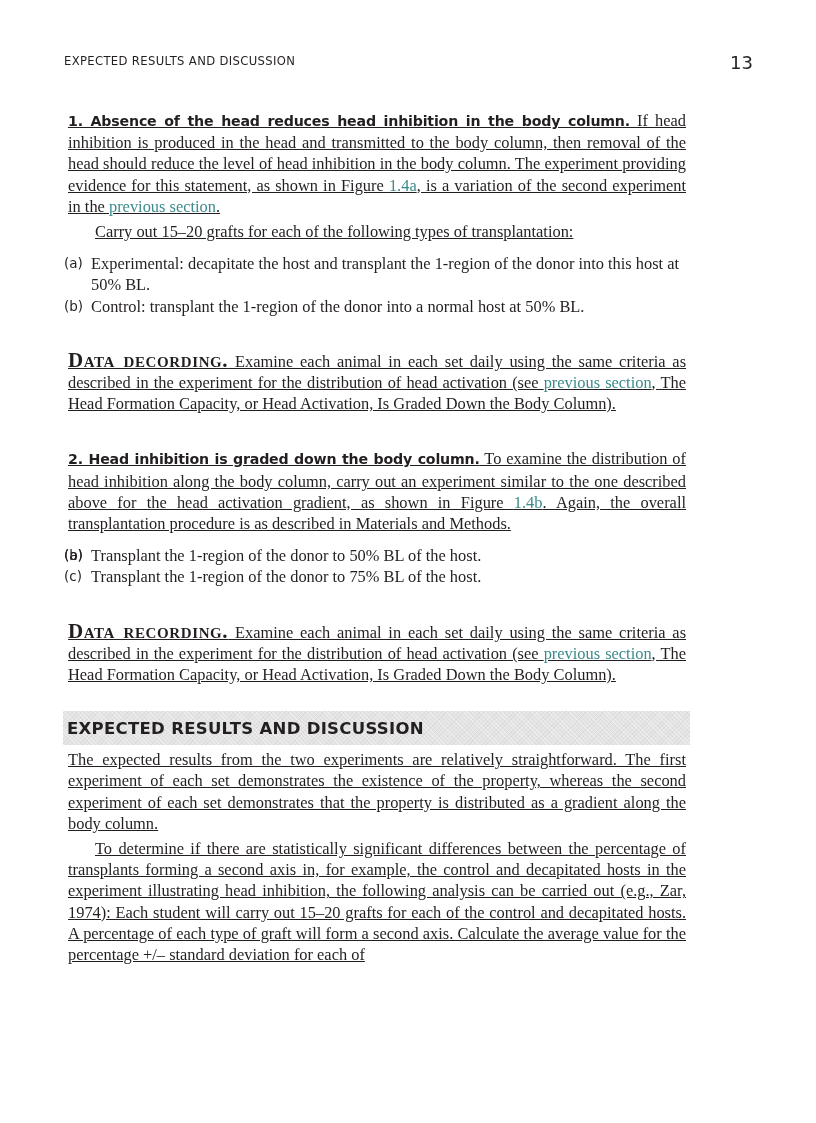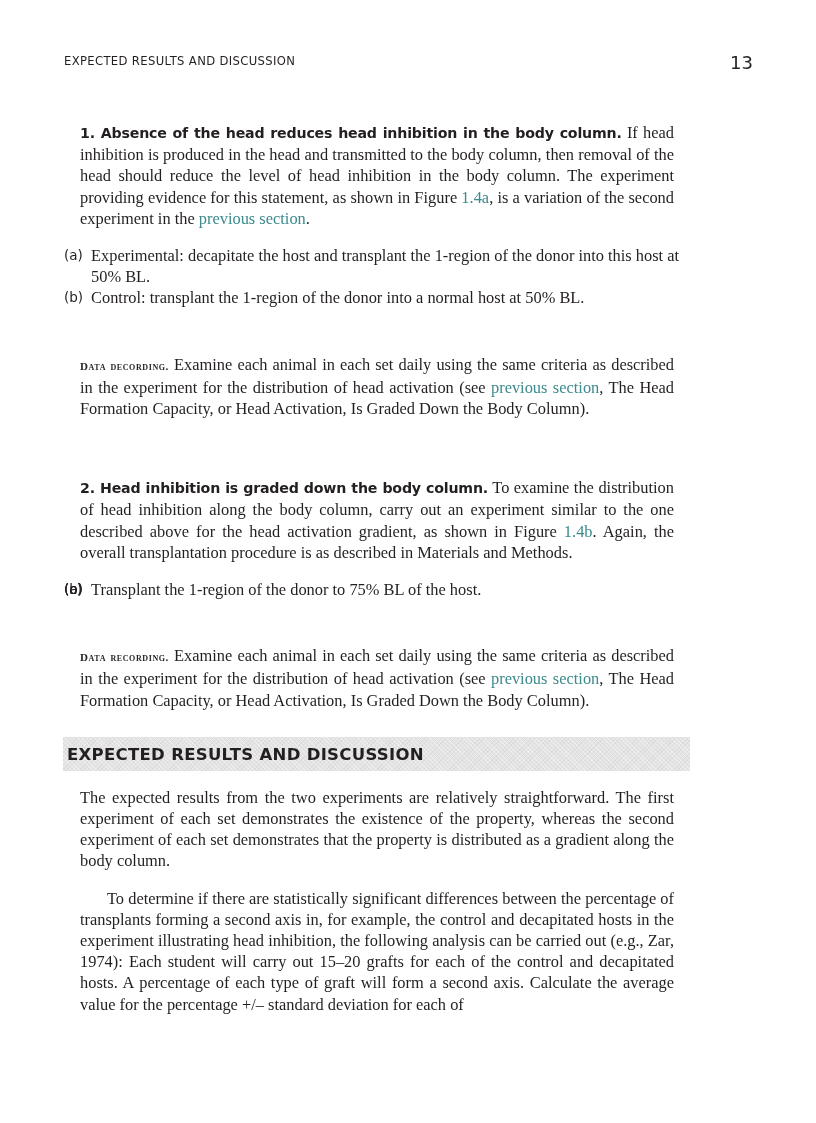--- a/index.html
+++ b/index.html
@@ -41,37 +41,38 @@
       position: absolute;
       top: 106px;
       left: 64px;
       width: 626px;
       font-family: "Liberation Serif", serif;
       font-size: 16.4px;
       line-height: 21.2px;
       color: #231f20;
     }
     p {
-      margin: 16px;
+      margin: 4px;
       text-align: justify;
+      text-decoration: underline;
     }
     p.indent {
       text-indent: 27px;
     }
     .run-head-sans {
       font-family: "DejaVu Sans", sans-serif;
       font-weight: bold;
       font-size: 14.2px;
       letter-spacing: -0.2px;
     }
     .run-head-caps {
       font-variant: small-caps;
       font-weight: bold;
       letter-spacing: 0.6px;
-      font-size: 11px;
+      font-size: 21px;
     }
     a.xref {
       color: #3b8a8c;
       text-decoration: none;
     }
     ul.lettered {
       list-style: none;
       margin: 11px 0 0 0;
       padding: 0;
     }
@@ -111,37 +112,38 @@
 <body>
 
 <div class="running-head">
   <span class="rh-title">EXPECTED RESULTS AND DISCUSSION</span>
   <span class="rh-page">13</span>
 </div>
 
 <div class="content">
 
   <p><span class="run-head-sans">1.  Absence of the head reduces head inhibition in the body column.</span><span> If head inhibition is produced in the head and transmitted to the body column, then removal of the head should reduce the level of head inhibition in the body column. The experiment providing evidence for this statement, as shown in Figure </span><a class="xref" href="#">1.4a</a><span>, is a variation of the second experiment in the </span><a class="xref" href="#">previous section</a><span>.</span></p>
+  <p class="indent">Carry out 15–20 grafts for each of the following types of transplantation:</p>
 
   <ul class="lettered">
     <li><span class="lbl">(a)</span><span>Experimental: decapitate the host and transplant the 1-region of the donor into this host at 50% BL.</span></li>
     <li><span class="lbl">(b)</span><span>Control: transplant the 1-region of the donor into a normal host at 50% BL.</span></li>
   </ul>
 
   <div class="gap-lg"></div>
 
   <p><span class="run-head-caps">Data decording.</span><span> Examine each animal in each set daily using the same criteria as described in the experiment for the distribution of head activation (see </span><a class="xref" href="#">previous section</a><span>, The Head Formation Capacity, or Head Activation, Is Graded Down the Body Column).</span></p>
 
   <div class="gap-md"></div>
 
   <p><span class="run-head-sans">2. Head inhibition is graded down the body column.</span><span> To examine the distribution of head inhibition along the body column, carry out an experiment similar to the one described above for the head activation gradient, as shown in Figure </span><a class="xref" href="#">1.4b</a><span>. Again, the overall transplantation procedure is as described in Materials and Methods.</span></p>
 
   <ul class="lettered">
     <li><span class="lbl">(a)</span></li>
-    <li><span class="lbl">(b)</span></li>
+    <li><span class="lbl">(b)</span><span>Transplant the 1-region of the donor to 50% BL of the host.</span></li>
     <li><span class="lbl">(c)</span><span>Transplant the 1-region of the donor to 75% BL of the host.</span></li>
   </ul>
 
   <div class="gap-lg"></div>
 
   <p><span class="run-head-caps">Data recording.</span><span> Examine each animal in each set daily using the same criteria as described in the experiment for the distribution of head activation (see </span><a class="xref" href="#">previous section</a><span>, The Head Formation Capacity, or Head Activation, Is Graded Down the Body Column).</span></p>
 
   <div class="section-heading">EXPECTED RESULTS AND DISCUSSION</div>
   <p>The expected results from the two experiments are relatively straightforward. The first experiment of each set demonstrates the existence of the property, whereas the second experiment of each set demonstrates that the property is distributed as a gradient along the body column.</p>
   <p class="indent">To determine if there are statistically significant differences between the percent­age of transplants forming a second axis in, for example, the control and decapitated hosts in the experiment illustrating head inhibition, the following analysis can be car­ried out (e.g., Zar, 1974): Each student will carry out 15–20 grafts for each of the con­trol and decapitated hosts. A percentage of each type of graft will form a second axis. Calculate the average value for the percentage +/– standard deviation for each of</p>

